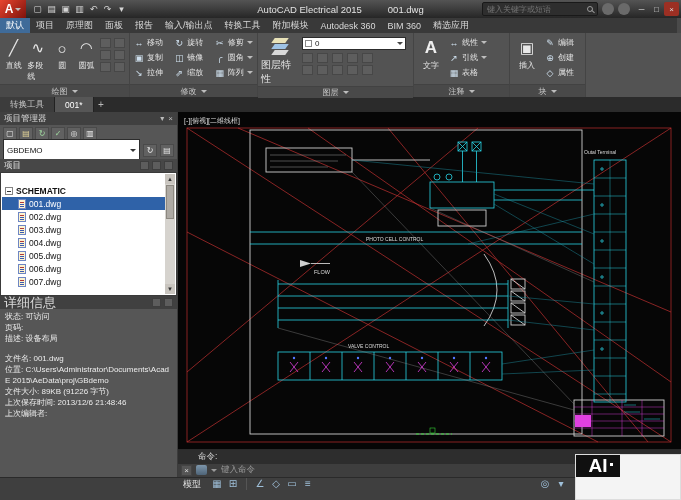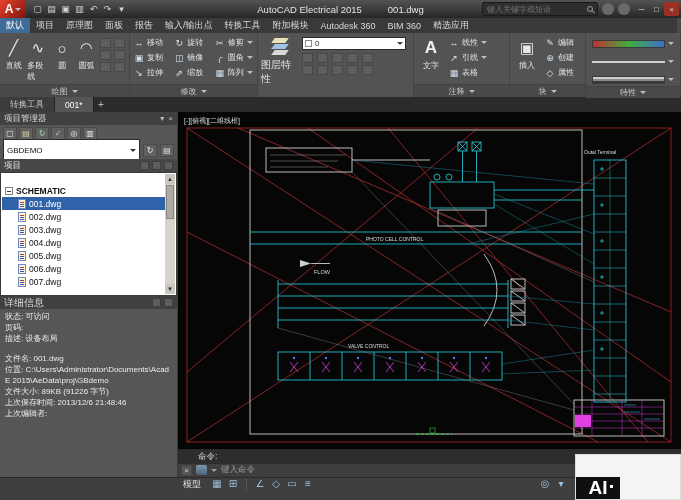--- a/index.html
+++ b/index.html
@@ -88,21 +88,21 @@
 .trow.file{padding-left:16px}
 .trow.selected{background:#2f62a8;color:#fff}
 .expander{width:8px;height:8px;border:1px solid #848484;background:#fff;position:relative;flex:none}
 .expander::before{content:"";position:absolute;left:1px;right:1px;top:3px;height:1px;background:#333}
 .dwg-ico{width:8px;height:10px;background:#fdf3cf;border:1px solid #6d86c4;position:relative;flex:none}
 .dwg-ico::after{content:"";position:absolute;left:1px;top:2px;width:4px;height:1px;background:#b03a3a;box-shadow:0 2px 0 #3a5ab0,0 4px 0 #3a5ab0}
 .vscroll{position:absolute;top:1px;bottom:1px;right:1px;width:10px;background:#d6d3ce;font-size:6px;color:#333}
 .vscroll .up{position:absolute;top:0;left:0;right:0;height:10px;text-align:center;line-height:10px;background:#c9c5bf}
 .vscroll .down{position:absolute;bottom:0;left:0;right:0;height:10px;text-align:center;line-height:10px;background:#c9c5bf}
 .vscroll .thumb{position:absolute;top:11px;left:1px;width:8px;height:34px;background:#aeaaa4;border:1px solid #8c8880}
-.details-title{height:13px;background:#404040;color:#ddd;font-size:10px;display:flex;align-items:center;padding:0 4px;gap:3px}
+.details-title{height:13px;background:#404040;color:#ddd;font-size:13px;display:flex;align-items:center;padding:0 4px;gap:3px}
 .details-title .spacer{flex:1}
 .details-title i{width:9px;height:9px;background:#5d5d5d;border:1px solid #3e3e3e}
 .details-body{flex:1;padding:2px 5px;font-size:8px;line-height:11px;color:#ececec;overflow:hidden}
 .drow{word-break:break-all;min-height:11px}
 .drow.gap{margin-top:9px}
 
 
 .rightcol{position:absolute;left:178px;right:0;top:112px;bottom:23px;display:flex;flex-direction:column}
 .canvas{flex:1;background:#060606;position:relative;overflow:hidden}
 .canvas svg{position:absolute;top:0;left:0;width:100%;height:100%}
@@ -115,21 +115,21 @@
 .cmd-hint{color:#9a9a9a;font-size:8.5px}
 
 
 .statusbar{position:absolute;left:0;right:0;bottom:0;height:23px;background:#3f3f3f;border-top:1px solid #2a2a2a;display:flex;align-items:flex-start;color:#cfd8df;font-size:9px;z-index:5}
 .statusbar .model{margin-left:183px;margin-right:8px;color:#e0e0e0}
 .sico{width:16px;text-align:center;font-size:10px;color:#9fc0da}
 .statusbar .sep{width:1px;height:12px;background:#555;margin:0 5px}
 .statusbar .right{margin-left:auto;display:flex;align-items:center;margin-right:112px}
 
 
-.watermark{position:absolute;right:0;bottom:0;width:106px;height:46px;background:#f4f4f4;display:flex;align-items:flex-end;z-index:60;border:1px solid #ddd}
+.watermark{position:absolute;right:0;bottom:0;width:106px;height:46px;background:#f4f4f4;display:flex;align-items:flex-start;z-index:60;border:1px solid #ddd}
 .wm-logo{width:44px;background:#101010;color:#fff;font-weight:bold;font-size:19px;display:flex;align-items:center;justify-content:center;position:relative}
 .wm-logo::after{content:"";position:absolute;right:7px;bottom:11px;width:3px;height:3px;background:#fff}
 .wm-text{flex:1;display:flex;align-items:center;justify-content:center;color:#1c1c1c;font-weight:bold;font-size:15px;letter-spacing:1px}
 </style>
 </head>
 <body>
 
 <div class="titlebar">
   <div class="acad-logo">
     <span>A</span>
@@ -285,20 +285,24 @@
           <i class="mini"></i>
           <i class="mini"></i>
           <i class="mini"></i>
           <i class="mini"></i>
           <i class="mini"></i>
           <i class="mini"></i>
           <i class="mini"></i>
         </div>
       </div>
     </div>
+    <div class="rpanel-label">
+      <span>图层</span>
+        <i class="tri"></i>
+    </div>
   </div>
 
   <div class="rpanel p-anno">
     <div class="rpanel-content">
       <div class="bigbtn w28">
         <span class="bicon bigA">A</span>
         <span>文字</span>
       </div>
       <div class="vcol">
         <div class="sbtn">
@@ -343,40 +347,20 @@
             <span>属性</span>
           </div>
       </div>
     </div>
     <div class="rpanel-label">
       <span>块</span>
         <i class="tri"></i>
     </div>
   </div>
 
-  <div class="rpanel p-props">
-    <div class="rpanel-content" style="flex-direction:column;align-items:center">
-      <div class="colorbar-row">
-          <span class="colorbar"></span>
-          <i class="tri"></i>
-        </div>
-      <div class="colorbar-row">
-          <span class="colorbar plain"></span>
-          <i class="tri"></i>
-        </div>
-      <div class="colorbar-row">
-          <span class="colorbar wt"></span>
-          <i class="tri"></i>
-        </div>
-    </div>
-    <div class="rpanel-label">
-      <span>特性</span>
-        <i class="tri"></i>
-    </div>
-  </div>
 </div>
 
 <div class="doctabs">
   <div class="dtab">
       <span>转换工具</span>
     </div>
   <div class="dtab active">
       <span>001*</span>
     </div>
   <div class="dplus">+</div>

